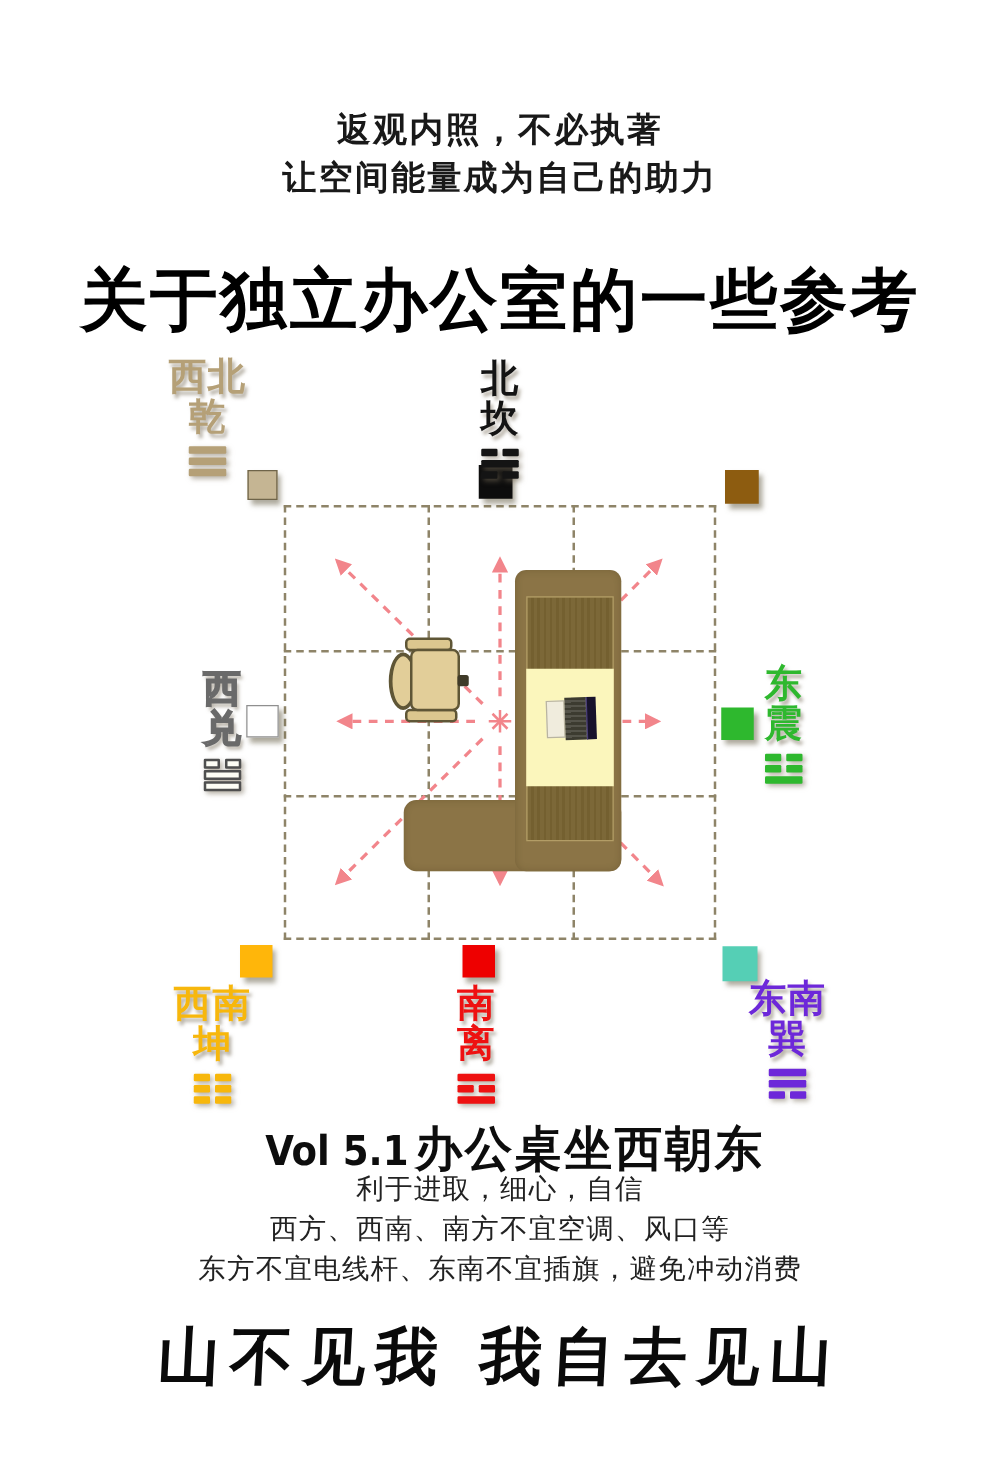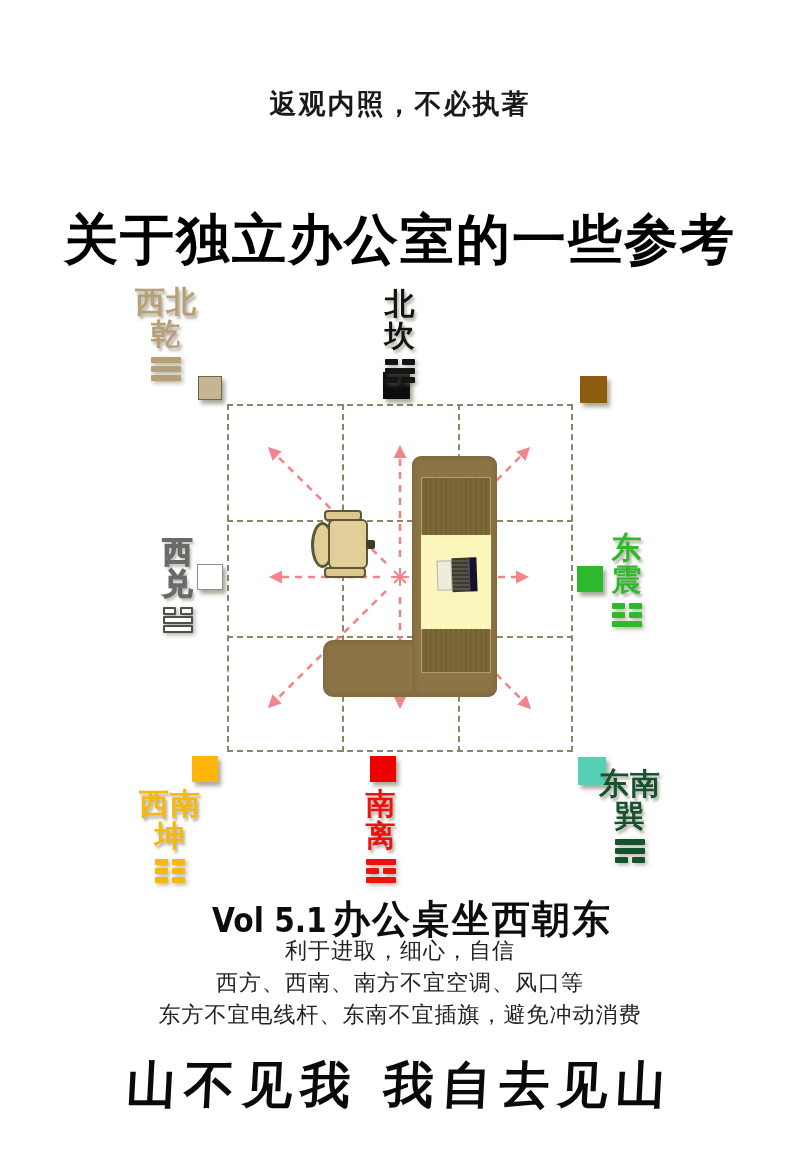--- a/index.html
+++ b/index.html
@@ -82,20 +82,21 @@
   .foot1{top:936px;} .foot2{top:968px;} .foot3{top:1000px;}
   .calligraphy{position:absolute;left:0;right:0;top:1052px;text-align:center;
     font-size:50px;font-weight:900;color:#0a0a0a;letter-spacing:8px;transform:skewX(-3deg);}
 </style>
 </head>
 <body>
 
 <div class="stage">
 
   <div class="hdr hdr1">返观内照，不必执著</div>
+  <div class="hdr hdr2">让空间能量成为自己的助力</div>
   <div class="big-title">关于独立办公室的一些参考</div>
 
   <div class="grid-outer"></div>
   <div class="grid-v gv1"></div>
   <div class="grid-v gv2"></div>
   <div class="grid-h gh1"></div>
   <div class="grid-h gh2"></div>
 
   <svg class="arrows" viewBox="0 0 800 1166">
     <defs>
@@ -194,21 +195,21 @@
       <div class="dir-square" style="left: 370px; top: 756px; width: 26px; height: 26px; background: rgb(238, 0, 0);"></div>
       <div class="dir-label" style="left: 321px; top: 788px; color: rgb(238, 17, 17);"><div class="dir-chars">南</div><div class="dir-chars">离</div><div class="trigram"><div class="tri-row">
             <div class="tri-bar"></div>
           </div><div class="tri-row">
             <div class="tri-bar half"></div>
             <div class="tri-bar half"></div>
           </div><div class="tri-row">
             <div class="tri-bar"></div>
           </div></div></div>
       <div class="dir-square" style="left: 578px; top: 757px; width: 28px; height: 28px; background: rgb(85, 207, 181);"></div>
-      <div class="dir-label" style="left: 570px; top: 768px; color: #14532d;"><div class="dir-chars">东南</div><div class="dir-chars">巽</div><div class="trigram"><div class="tri-row">
+      <div class="dir-label" style="left: 570px; top: 784px; color: #6d28d9;"><div class="dir-chars">东南</div><div class="dir-chars">巽</div><div class="trigram"><div class="tri-row">
             <div class="tri-bar"></div>
           </div><div class="tri-row">
             <div class="tri-bar"></div>
           </div><div class="tri-row">
             <div class="tri-bar half"></div>
             <div class="tri-bar half"></div>
           </div></div></div>
     </div>
 
   <div class="vol-line">

